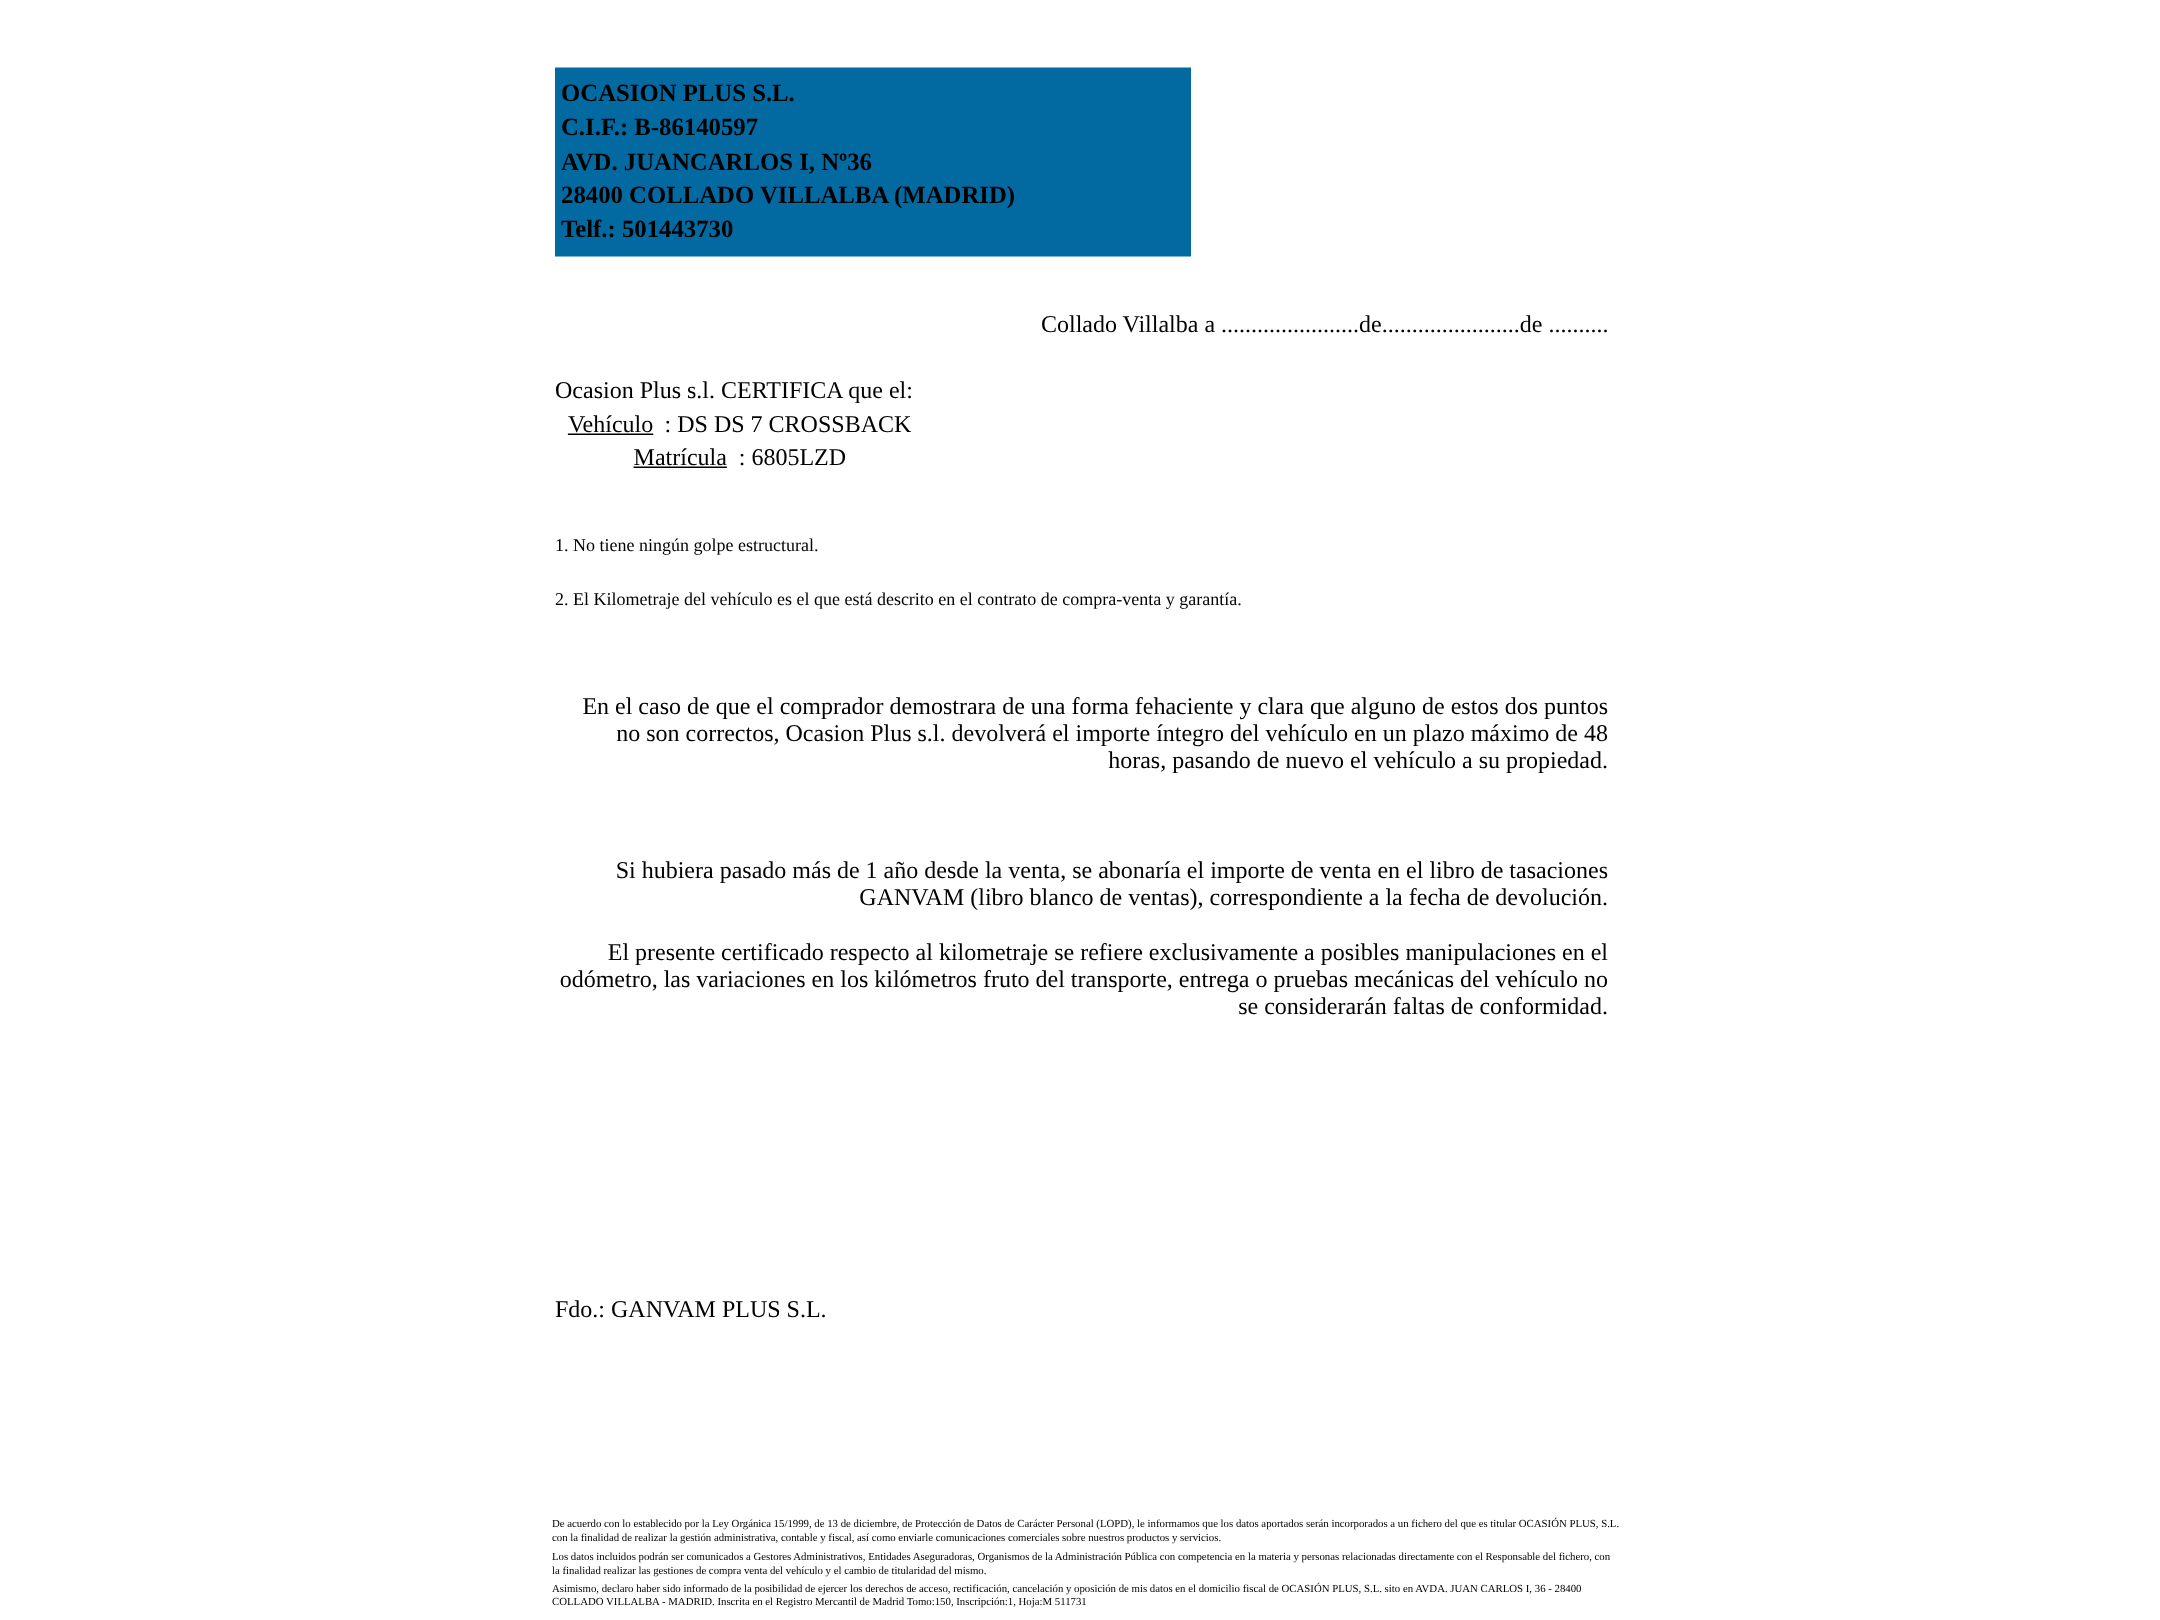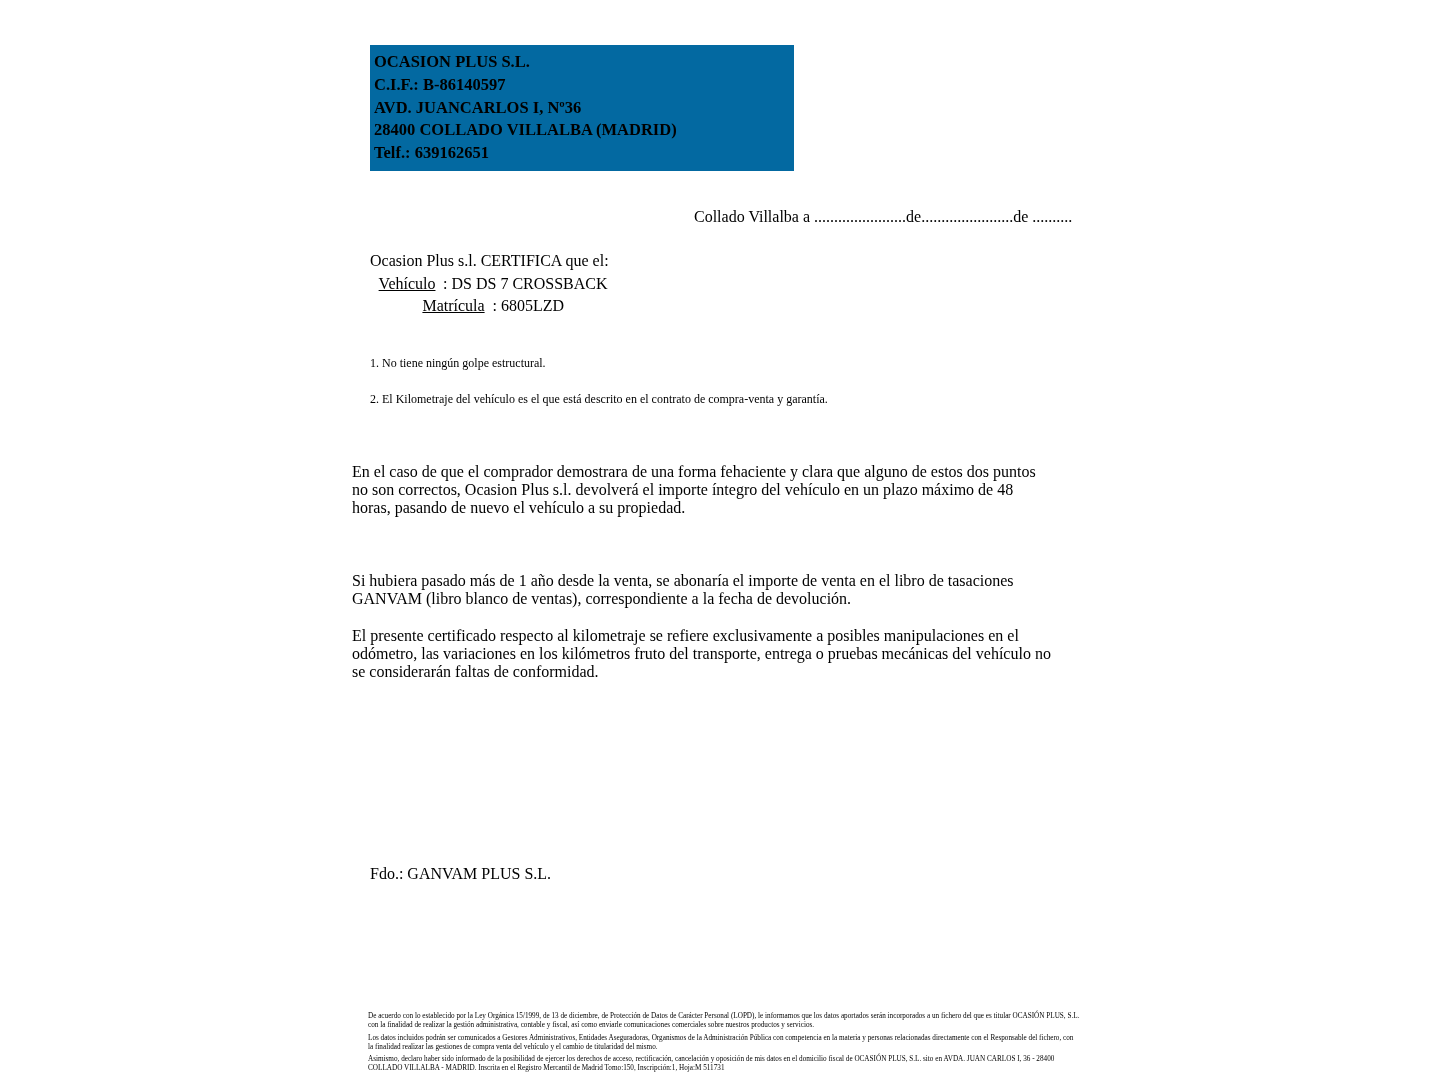--- a/index.html
+++ b/index.html
@@ -80,24 +80,25 @@
     font-size: 12px;
     line-height: 20px;
     white-space: nowrap;
   }
   .point-1 { top: 353px; }
   .point-2 { top: 389px; }
 
   
   .para {
     position: absolute;
-    left: 352px;
+    left: 370px;
     width: 702px;
     font-size: 16px;
     line-height: 18.2px;
+    text-align: right;
   }
   .para-1 { top: 463px; }
   .para-2 { top: 536px; }
   .para-3 { top: 572px; }
   .para-4 { top: 627px; }
 
   
   .signature {
     position: absolute;
     left: 370px;
@@ -125,21 +126,21 @@
 </head>
 <body>
 
 <div class="page">
 
   <div class="header-box">
     <div class="line">OCASION PLUS S.L.</div>
     <div class="line">C.I.F.: B-86140597</div>
     <div class="line">AVD. JUANCARLOS I, Nº36</div>
     <div class="line">28400 COLLADO VILLALBA (MADRID)</div>
-    <div class="line">Telf.: 639162651</div>
+    <div class="line">Telf.: 501443730</div>
   </div>
 
   <div class="date-line">Collado Villalba a .......................de.......................de ..........</div>
 
   <div class="certifies">
     <div class="row">Ocasion Plus s.l. CERTIFICA que el:</div>
     <div class="row">
       <span class="lbl">Vehículo</span><span>: DS DS 7 CROSSBACK</span>
     </div>
     <div class="row">

